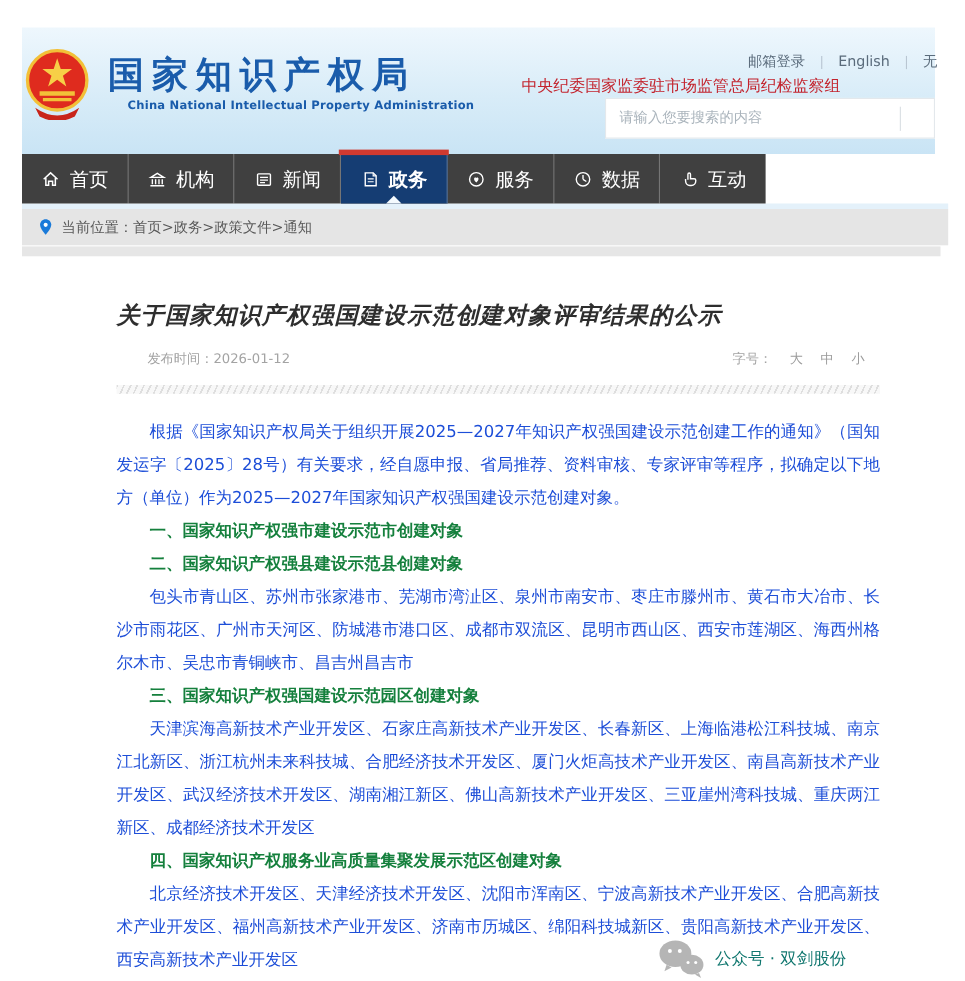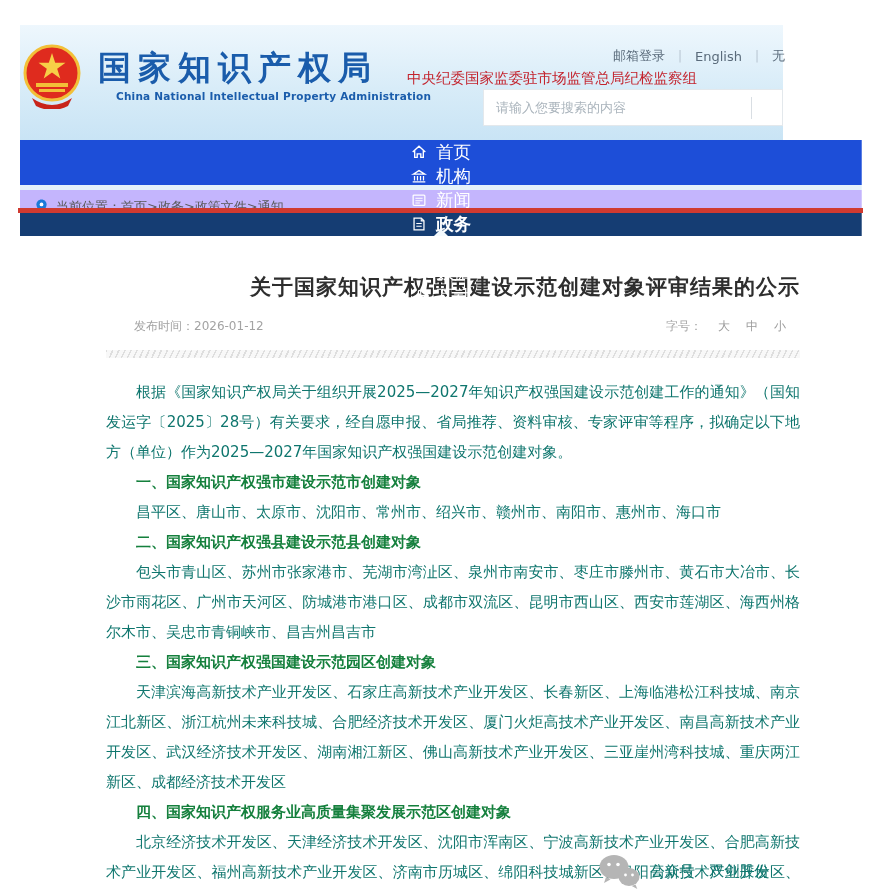--- a/index.html
+++ b/index.html
@@ -6,21 +6,21 @@
   html,body { margin:0; padding:0; }
   body {
     width:877px; height:892px; position:relative; overflow:hidden;
     background:#ffffff;
     font-family:"DejaVu Sans","Liberation Sans",sans-serif;
   }
   .page { position:absolute; left:20px; top:25px; width:857px; }
 
   
   .header-band {
-    position:relative; width:763px; height:115px;
+    position:relative; width:830px; height:115px;
     background:linear-gradient(180deg,#eef7fd 0%,#d8ecf8 55%,#c9e4f5 100%);
   }
   .logo-area { position:absolute; left:2px; top:18px; display:flex; align-items:center; }
   .emblem { width:60px; height:66px; margin-right:16px; }
   .logo-text-cn {
     color:#1a5cab; font-size:33px; font-weight:bold; letter-spacing:7px; line-height:1.1;
   }
   .logo-text-en {
     color:#1a5cab; font-size:10.5px; font-weight:bold; margin-top:4px; letter-spacing:0.2px;margin-left:18px;
   }
@@ -41,23 +41,22 @@
   .search-box input {
     border:none; outline:none; flex:1; height:100%; padding:16px 12px;
     font-size:13px; color:#333; background:transparent;
     font-family:"DejaVu Sans","Liberation Sans",sans-serif;
   }
   .search-box input::placeholder { color:#aab4bc; }
   .search-divider { width:1px; height:22px; background:#d9dee3; margin-right:30px; }
 
   
   .nav-bar {
-    position:relative; width:842px; height:45px; background:#1d4ed8;
+    position:relative; width:676px; height:45px; background:#404040;
     display:flex;
-    flex-direction:column;
   }
   .nav-strip { width:842px; height:5px; background:#e4f1fa; }
   .nav-item {
     flex:1; display:flex; align-items:center; justify-content:center;
     color:#ffffff; font-size:17.5px; cursor:pointer; position:relative;
     border-right:1px solid rgba(255,255,255,0.28);
   }
   .nav-item:last-child { border-right:none; }
   .nav-item .nicon { width:18px; height:18px; margin-right:8px; display:inline-block; }
   .nav-item.active { background:#153d73; font-weight:bold; }
@@ -66,45 +65,45 @@
   }
   .nav-item.active::after {
     content:""; position:absolute; bottom:0; left:50%; margin-left:-7px;
     border-left:7px solid transparent; border-right:7px solid transparent;
     border-bottom:7px solid #f4fafe;
   }
 
   
   .breadcrumb-row {
     width:842px; height:33px; display:flex; align-items:center;
-    padding-left:14px; font-size:13px; color:#595959; background:#c4b5fd;
+    padding-left:14px; font-size:13px; color:#595959; background:#e5e5e5;
   }
   .breadcrumb-row .picon { width:15px; height:17px; margin-right:7px; }
   .crumb-path { cursor:pointer; }
   .gray-band { width:835px; height:9px; background:#e6e6e6; margin-top:1px; }
 
   
   .content { width:842px; padding:0 62px 0 86px; }
   .article-title {
-    margin-top:40px; text-align:right; font-size:21px; font-weight:bold;
-    color:#2e2e2e; letter-spacing:1px;
+    margin-top:40px; text-align:left; font-size:21px; font-weight:bold;
+    color:#2e2e2e; letter-spacing:1px;font-style:italic;
   }
   .meta-row {
     margin-top:17px; display:flex; justify-content:space-between; align-items:center;
     font-size:12px; color:#a3a3a3; padding-right:14px;margin-left:28px;
   }
   .font-sizes { display:flex; align-items:center; }
   .font-sizes .fs { margin-left:16px; cursor:pointer; color:#9b9b9b; }
   .hatch-divider {
     margin-top:15px; height:8px;
     background:repeating-linear-gradient(115deg,#dedede 0px,#dedede 1.5px,#f8f8f8 1.5px,#f8f8f8 5.5px);
   }
   .article-body { margin-top:19px; }
   .article-body p {
-    margin:0; font-size:15px; line-height:30px; color:#0f766e;
+    margin:0; font-size:15px; line-height:30px; color:#1d4ed8;
     text-indent:2em; text-align:justify;
   }
   .article-body h3 {
     margin:0; font-size:15px; line-height:30px; color:#15803d;
     font-weight:bold; text-indent:2em;
   }
 
   
   .watermark {
     position:absolute; left:598px; top:853px; display:flex; align-items:center;
@@ -221,21 +220,20 @@
         <span class="fs">小</span>
       </div>
     </div>
 
     <div class="hatch-divider"></div>
 
     <div class="article-body">
       <p>根据《国家知识产权局关于组织开展2025—2027年知识产权强国建设示范创建工作的通知》（国知发运字〔2025〕28号）有关要求，经自愿申报、省局推荐、资料审核、专家评审等程序，拟确定以下地方（单位）作为2025—2027年国家知识产权强国建设示范创建对象。</p>
 
       <h3>一、国家知识产权强市建设示范市创建对象</h3>
-      <p>昌平区、唐山市、太原市、沈阳市、常州市、绍兴市、赣州市、南阳市、惠州市、海口市</p>
 
       <h3>二、国家知识产权强县建设示范县创建对象</h3>
       <p>包头市青山区、苏州市张家港市、芜湖市湾沚区、泉州市南安市、枣庄市滕州市、黄石市大冶市、长沙市雨花区、广州市天河区、防城港市港口区、成都市双流区、昆明市西山区、西安市莲湖区、海西州格尔木市、吴忠市青铜峡市、昌吉州昌吉市</p>
 
       <h3>三、国家知识产权强国建设示范园区创建对象</h3>
       <p>天津滨海高新技术产业开发区、石家庄高新技术产业开发区、长春新区、上海临港松江科技城、南京江北新区、浙江杭州未来科技城、合肥经济技术开发区、厦门火炬高技术产业开发区、南昌高新技术产业开发区、武汉经济技术开发区、湖南湘江新区、佛山高新技术产业开发区、三亚崖州湾科技城、重庆两江新区、成都经济技术开发区</p>
 
       <h3>四、国家知识产权服务业高质量集聚发展示范区创建对象</h3>
       <p>北京经济技术开发区、天津经济技术开发区、沈阳市浑南区、宁波高新技术产业开发区、合肥高新技术产业开发区、福州高新技术产业开发区、济南市历城区、绵阳科技城新区、贵阳高新技术产业开发区、西安高新技术产业开发区</p>
 

